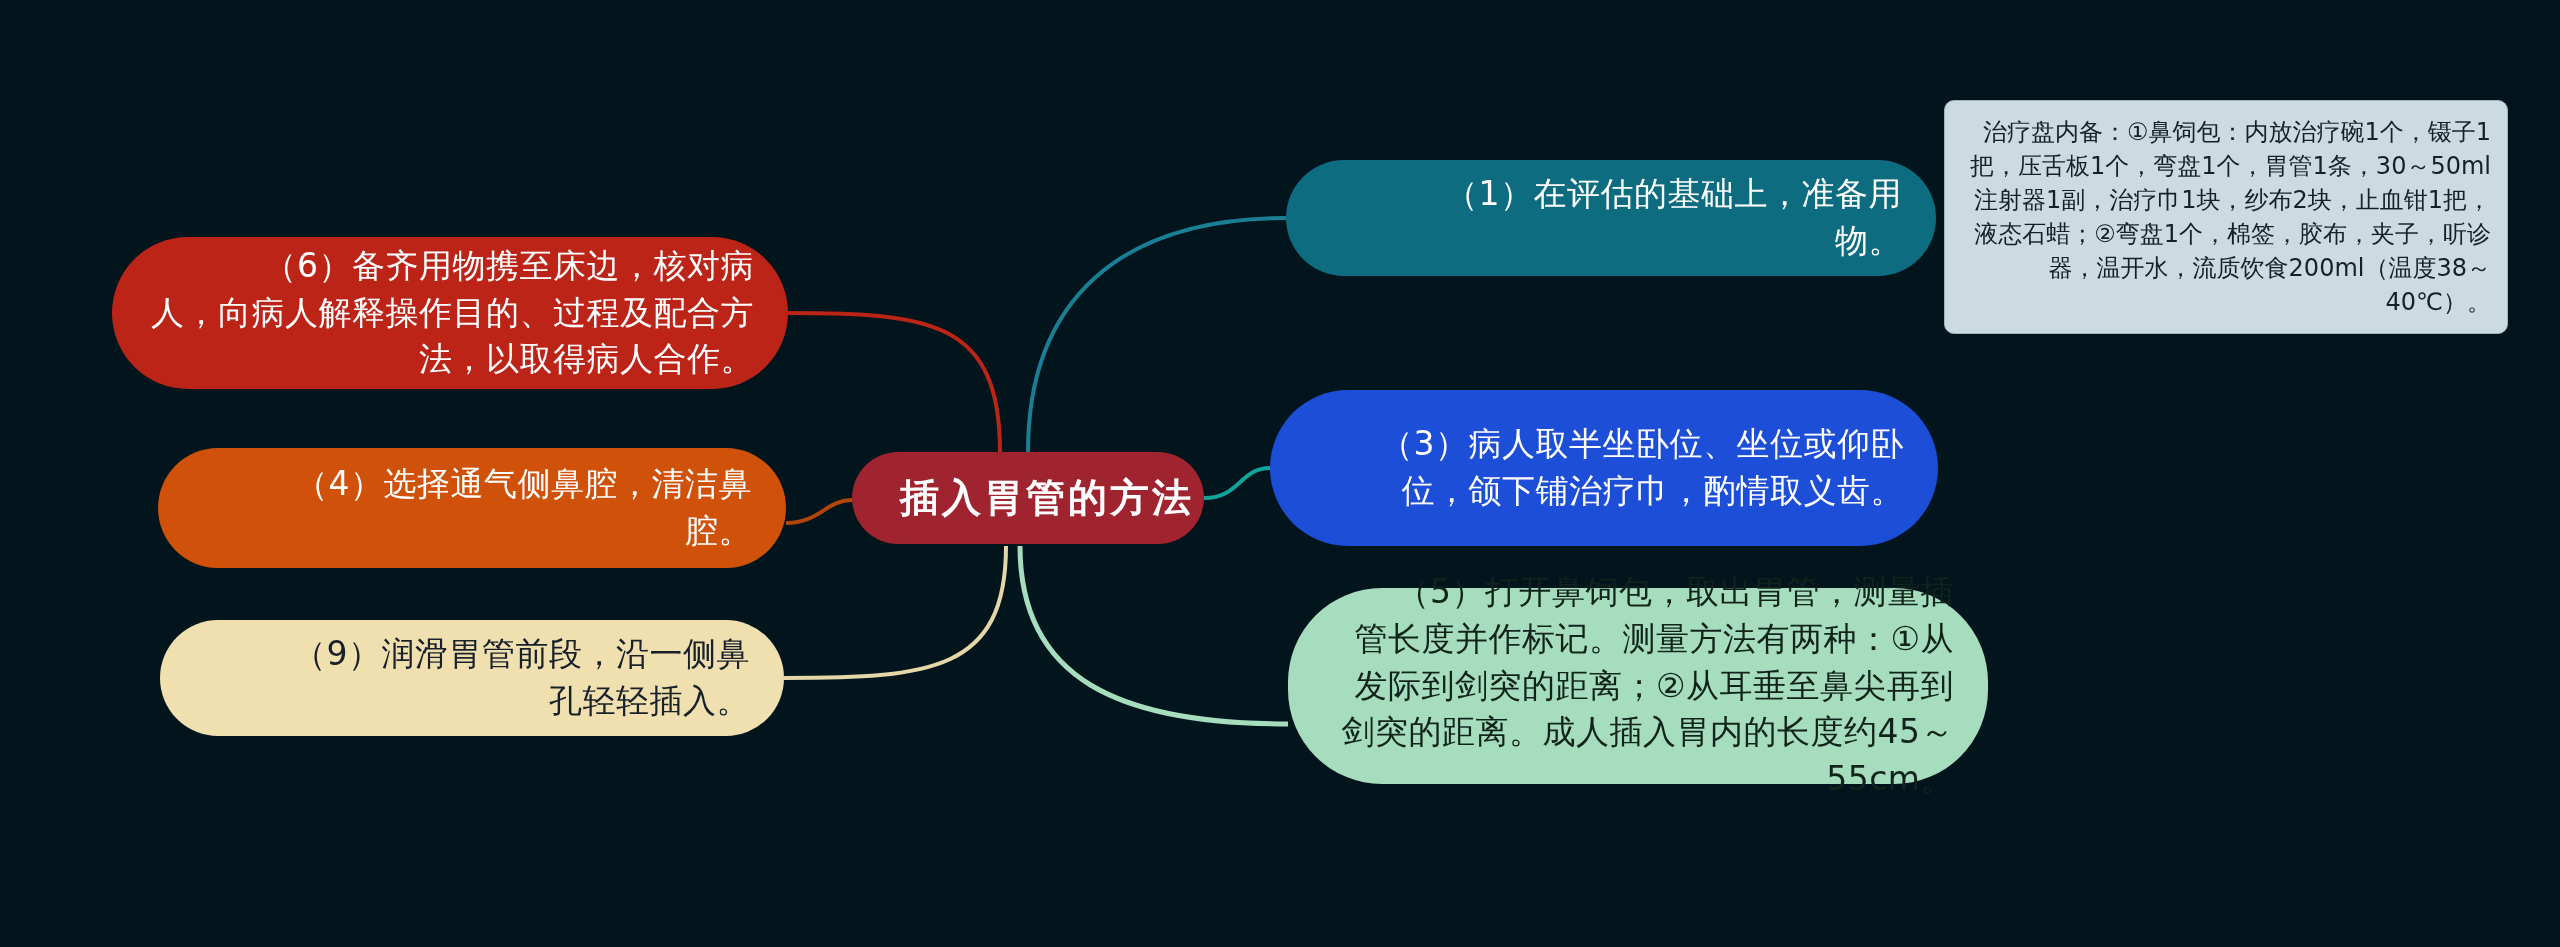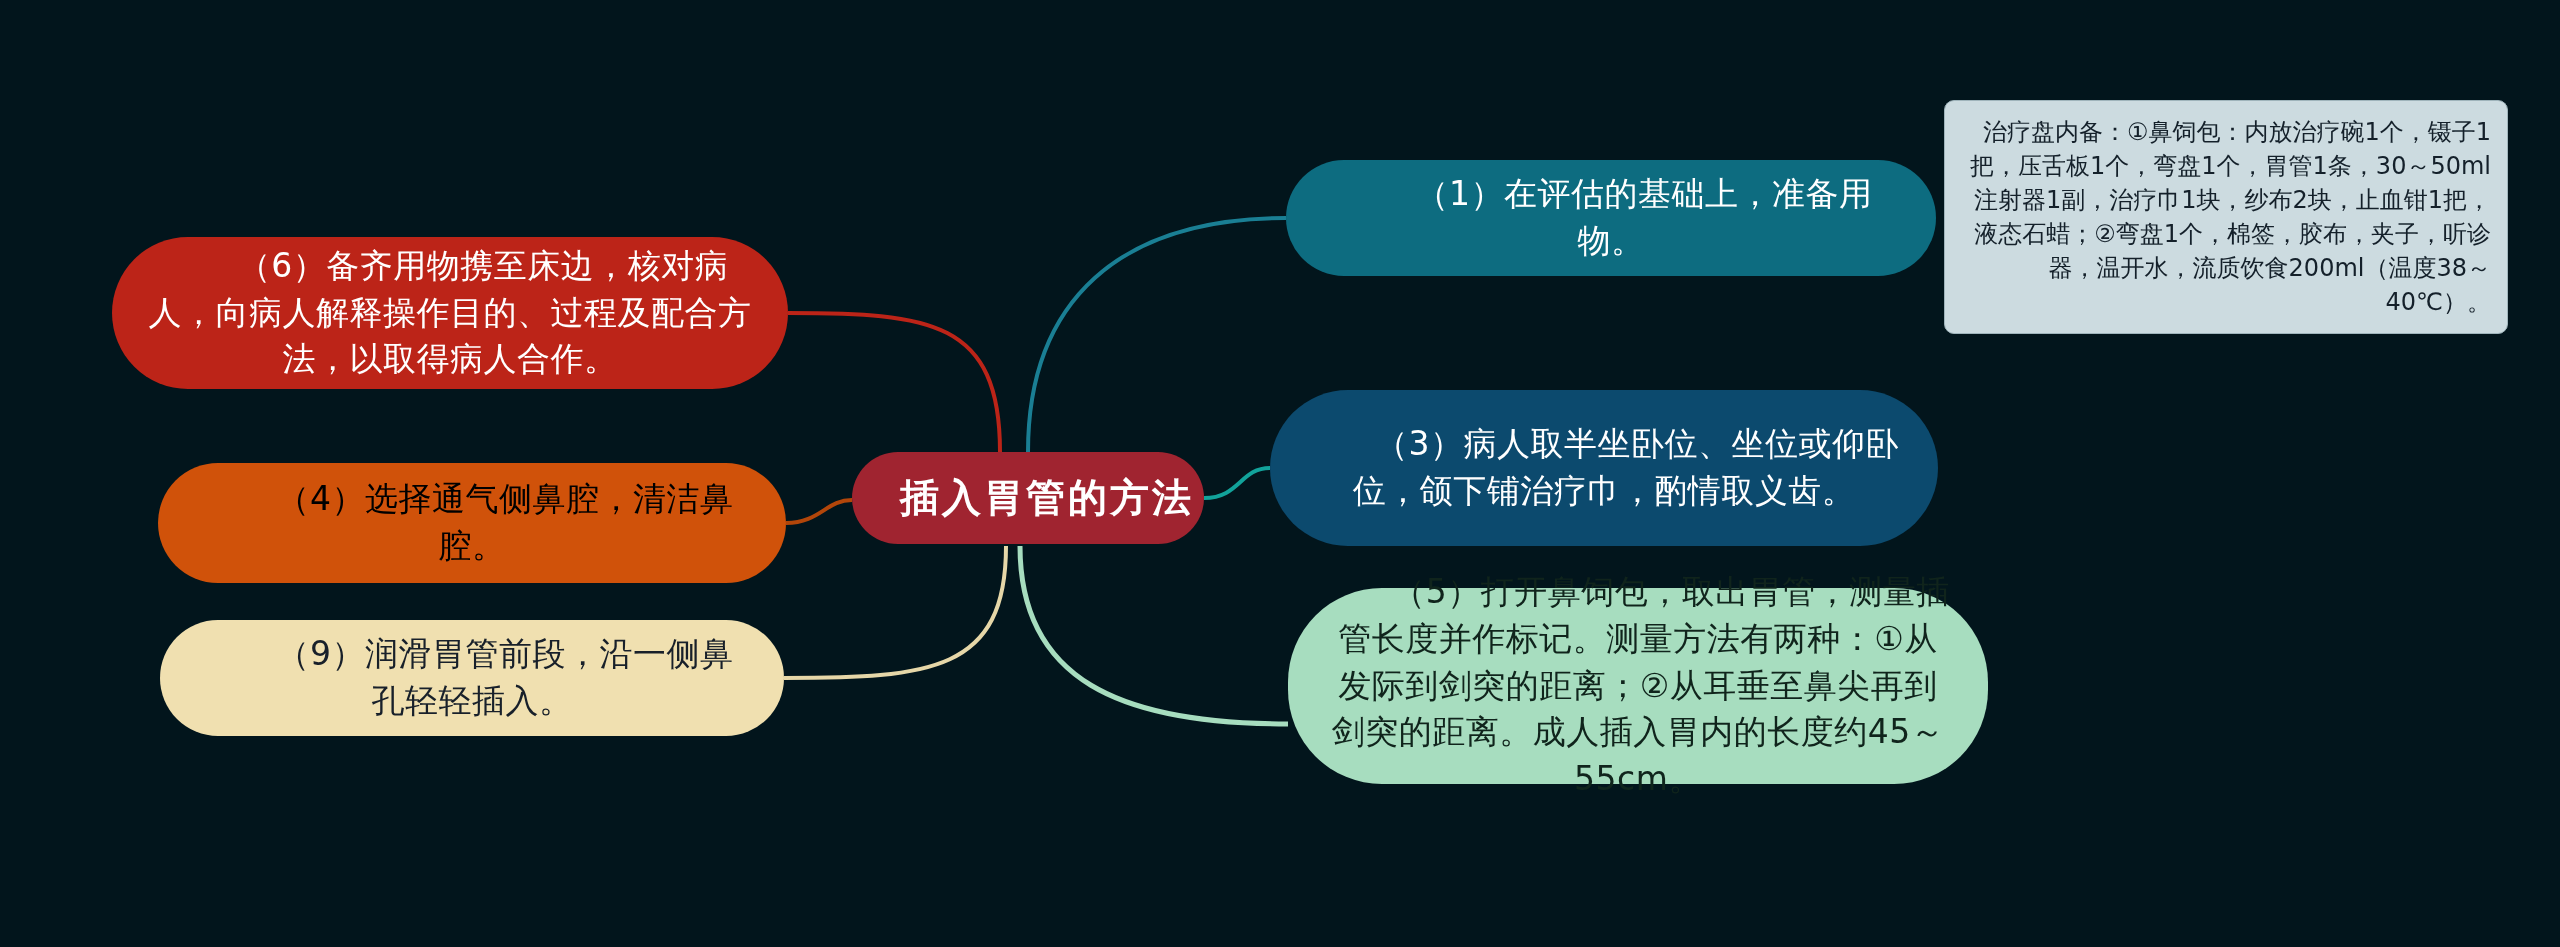--- a/index.html
+++ b/index.html
@@ -35,21 +35,21 @@
     text-align: center;
     line-height: 1.42;
     letter-spacing: 0.5px;
     z-index: 5;
   }
   .node .txt {
     display: block;
     width: 100%;
     padding: 0 34px;
     text-indent: 2em;
-    text-align: center;
+    text-align: right;
   }
   
   .node-center {
     left: 852px;
     top: 452px;
     width: 352px;
     height: 92px;
     background: #a02430;
     border-radius: 46px;
     color: #ffffff;
@@ -68,26 +68,26 @@
     top: 237px;
     width: 676px;
     height: 152px;
     background: #bc2418;
     border-radius: 76px;
     color: #ffffff;
     font-size: 33px;
   }
   .node-4 {
     left: 158px;
-    top: 463px;
+    top: 448px;
     width: 628px;
     height: 120px;
     background: #d0520a;
     border-radius: 60px;
-    color: #000000;
+    color: #ffffff;
     font-size: 33px;
   }
   .node-6 {
     left: 160px;
     top: 620px;
     width: 624px;
     height: 116px;
     background: #f0e0b0;
     border-radius: 58px;
     color: #18202a;
@@ -101,21 +101,21 @@
     background: #0d6c80;
     border-radius: 58px;
     color: #ffffff;
     font-size: 33px;
   }
   .node-3 {
     left: 1270px;
     top: 390px;
     width: 668px;
     height: 156px;
-    background: #0c4a6e;
+    background: #1d4ed8;
     border-radius: 78px;
     color: #ffffff;
     font-size: 33px;
   }
   .node-5 {
     left: 1288px;
     top: 588px;
     width: 700px;
     height: 196px;
     background: #a7ddbf;

